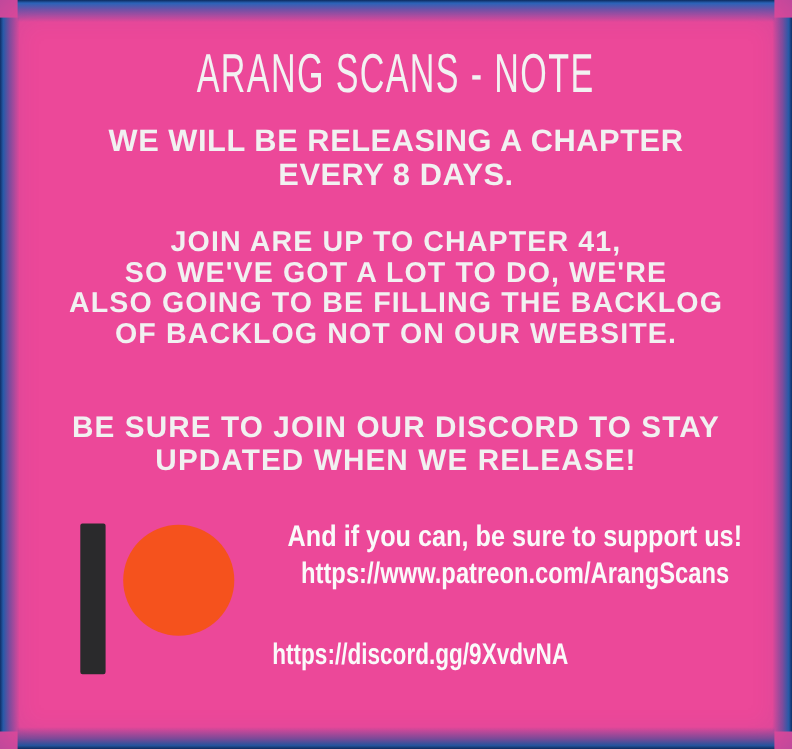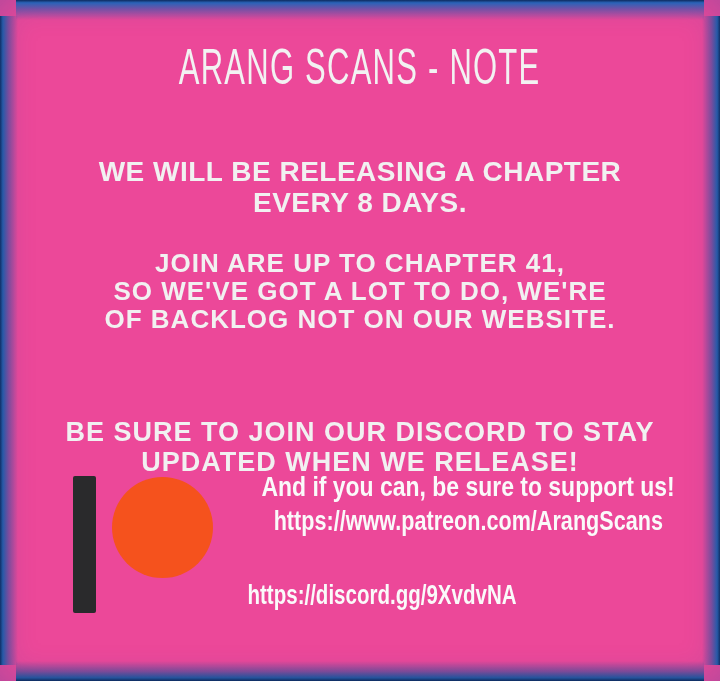--- a/index.html
+++ b/index.html
@@ -30,21 +30,20 @@
     letter-spacing:2px;
     white-space:nowrap;
   }
   .title > span{display:inline-block;transform:scaleX(0.62);transform-origin:center;}
 
   .para{
     position:absolute;left:0;right:0;
     text-align:center;
     color:#f1f1f1;
     font-weight:700;
-    margin-top:44px;
   }
   .para .line{white-space:nowrap;}
   .para1{top:112px;font-size:28px;line-height:31px;letter-spacing:0.5px;}
   .para2{top:205px;font-size:26px;line-height:28px;letter-spacing:1px;}
   .para3{top:373px;font-size:27px;line-height:30px;letter-spacing:1px;}
 
   
   .patreon-logo{position:absolute;left:0;top:0;}
   .patreon-bar{position:absolute;left:73px;top:476px;width:23px;height:137px;background:#2a2a2c;border-radius:2px;}
   .patreon-circle{position:absolute;left:112px;top:477px;width:101px;height:101px;border-radius:50%;background:#f5521d;}
@@ -82,20 +81,21 @@
   </div>
 
   <div class="para para1">
     <div class="line">WE WILL BE RELEASING A CHAPTER</div>
     <div class="line">EVERY 8 DAYS.</div>
   </div>
 
   <div class="para para2">
     <div class="line">JOIN ARE UP TO CHAPTER 41,</div>
     <div class="line">SO WE'VE GOT A LOT TO DO, WE'RE</div>
+    <div class="line">ALSO GOING TO BE FILLING THE BACKLOG</div>
     <div class="line">OF BACKLOG NOT ON OUR WEBSITE.</div>
   </div>
 
   <div class="para para3">
     <div class="line">BE SURE TO JOIN OUR DISCORD TO STAY</div>
     <div class="line">UPDATED WHEN WE RELEASE!</div>
   </div>
 
   <div class="patreon-logo">
     <div class="patreon-bar"></div>

